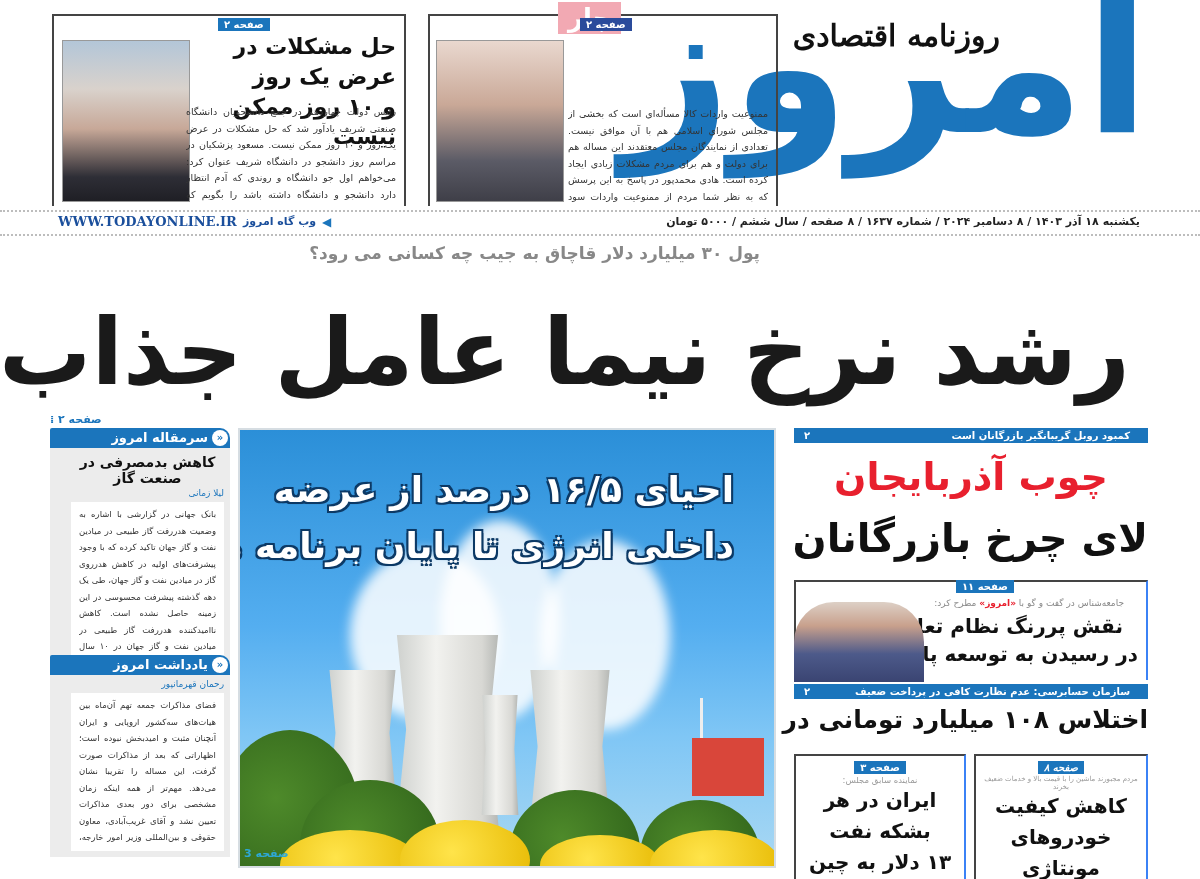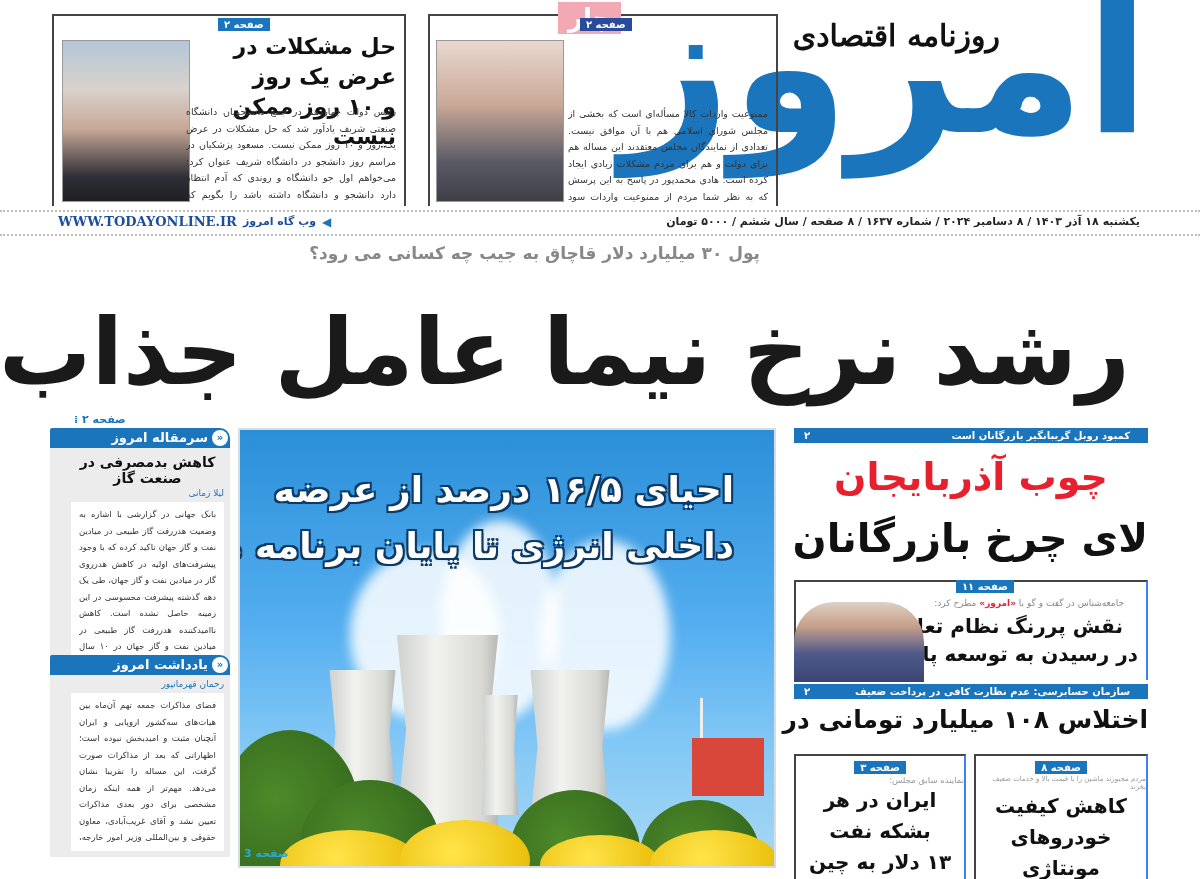--- a/index.html
+++ b/index.html
@@ -56,21 +56,21 @@
   
   .col-left { left: 50px; width: 180px; }
   .sec-head { height: 20px; background: #1b75bc; color: #fff; font-weight: bold; font-size: 13px; line-height: 20px; padding-right: 22px; position: relative; border-radius: 2px 10px 0 0; }
   .sec-head .chev { position: absolute; right: 2px; top: 2px; width: 16px; height: 16px; border-radius: 50%; background: #fff; color: #1b75bc; font-size: 10px; line-height: 16px; text-align: center; }
   .op-box { background: #ececec; padding: 4px 6px 6px 21px; }
   .op-title { font-weight: bold; font-size: 14px; text-align: center; margin: 2px 0 2px; }
   .op-author { color: #1b75bc; font-size: 9px; margin-bottom: 4px; }
   .op-body { background: #fff; font-size: 8.5px; line-height: 16.5px; color: #333; padding: 4px 8px; text-align: justify; }
   .op-cont { color: #1b75bc; font-size: 8.5px; font-weight: bold; }
 
-  .sub-tag { color: #999; font-size: 8.5px; text-align: right; }
+  .sub-tag { color: #999; font-size: 8.5px; text-align: center; }
   .bottom-title { font-weight: bold; font-size: 24px; line-height: 31px; text-align: center; }
 </style>
 </head>
 <body>
 
 <div class="abs logo">
   <div class="logo-word">امروز</div>
   <div class="logo-sub">روزنامه اقتصادی</div>
 </div>
 
@@ -127,21 +127,21 @@
   <div style="position:absolute; left:-2px; top:20px; width:130px; height:80px; background:linear-gradient(180deg,#ddd0c6 0%,#c8a08c 30%,#4d5a8a 65%,#3a4472 100%); border-radius:40px 40px 0 0;"></div>
 </div>
 
 <div class="abs strap" style="right:52px; top:684px; width:354px;">
   <span>سازمان حسابرسی: عدم نظارت کافی در پرداخت ضعیف</span>
   <span>۲</span>
 </div>
 <div class="abs black-head" style="right:52px; top:700px; width:354px; font-size:25px; line-height:40px;">اختلاس ۱۰۸ میلیارد تومانی در بندر امام</div>
 
 <div class="abs box-frame" style="right:52px; top:754px; width:174px; height:125px;">
-  <div style="text-align:center;"><span class="page-tag" style="position:relative;">صفحه ۸</span></div>
+  <div style="text-align:center;font-style:italic;"><span class="page-tag" style="position:relative;">صفحه ۸</span></div>
   <div class="sub-tag" style="font-size:7px;">مردم مجبورند ماشین را با قیمت بالا و خدمات ضعیف بخرند</div>
   <div class="bottom-title" style="font-size:20px; line-height:31px;">
     <div>کاهش کیفیت</div>
     <div>خودروهای مونتاژی</div>
 
   </div>
 </div>
 <div class="abs box-frame" style="right:234px; top:754px; width:172px; height:125px;">
   <div style="text-align:center;"><span class="page-tag" style="position:relative;">صفحه ۳</span></div>
   <div class="sub-tag">نماینده سابق مجلس:</div>
@@ -170,21 +170,21 @@
   <div class="flowers" style="left:300px; top:405px; width:120px; height:60px;"></div>
   <div class="flowers" style="left:410px; top:400px; width:130px; height:70px;"></div>
 
   <div class="f-head">
     <div>احیای ۱۶/۵ درصد از عرضه</div>
     <div>داخلی انرژی تا پایان برنامه هفتم</div>
   </div>
   <div class="f-tag">صفحه 3</div>
 </div>
 
-<div class="abs col-left" style="top:413px; text-align:left; font-size:11px; font-weight:bold; color:#1b75bc;margin-left:24px;">
+<div class="abs col-left" style="top:413px; text-align:left; font-size:11px; font-weight:bold; color:#1b75bc;">
   <span>صفحه ۲</span> <span>⁞</span>
 </div>
 <div class="abs col-left" style="top:428px;">
   <div class="sec-head">
     <span class="chev">«</span>
     <span>سرمقاله امروز</span>
   </div>
   <div class="op-box">
     <div class="op-title">کاهش بدمصرفی در صنعت گاز</div>
     <div class="op-author">لیلا زمانی</div>

